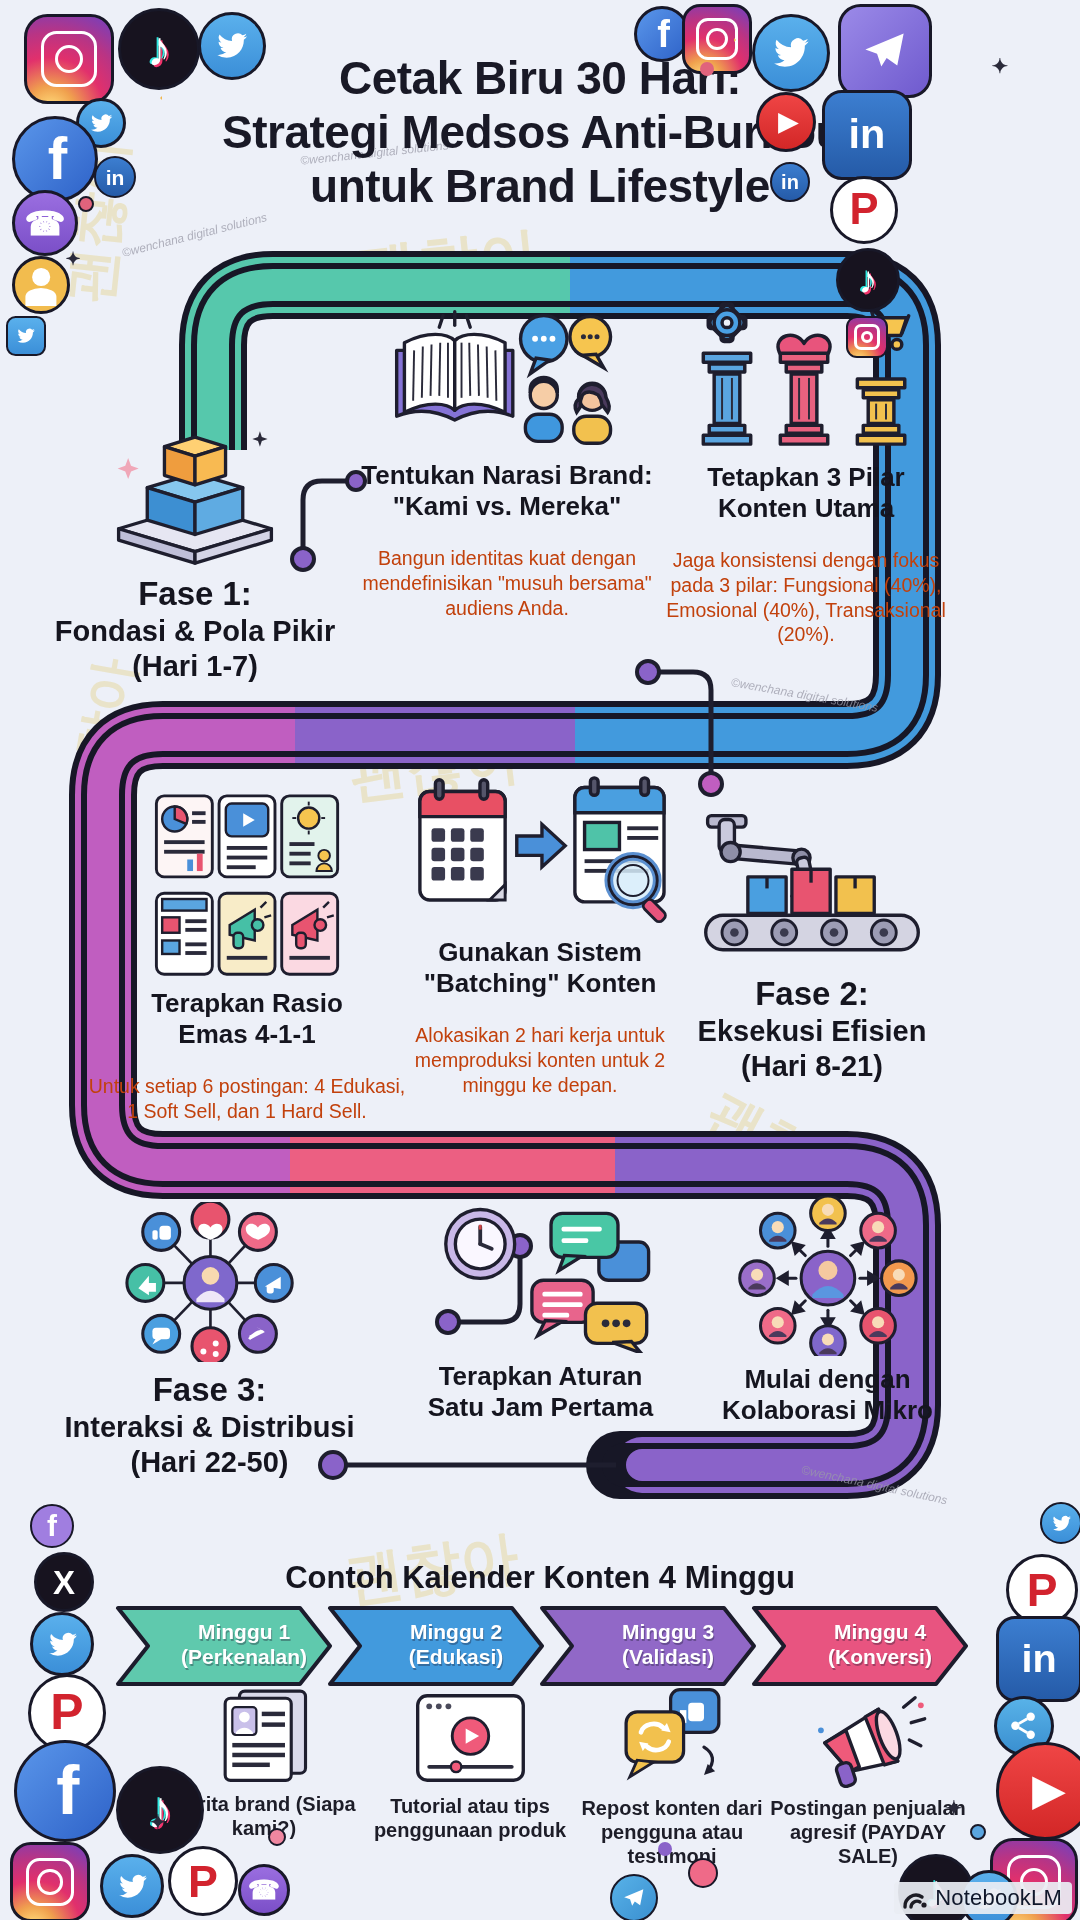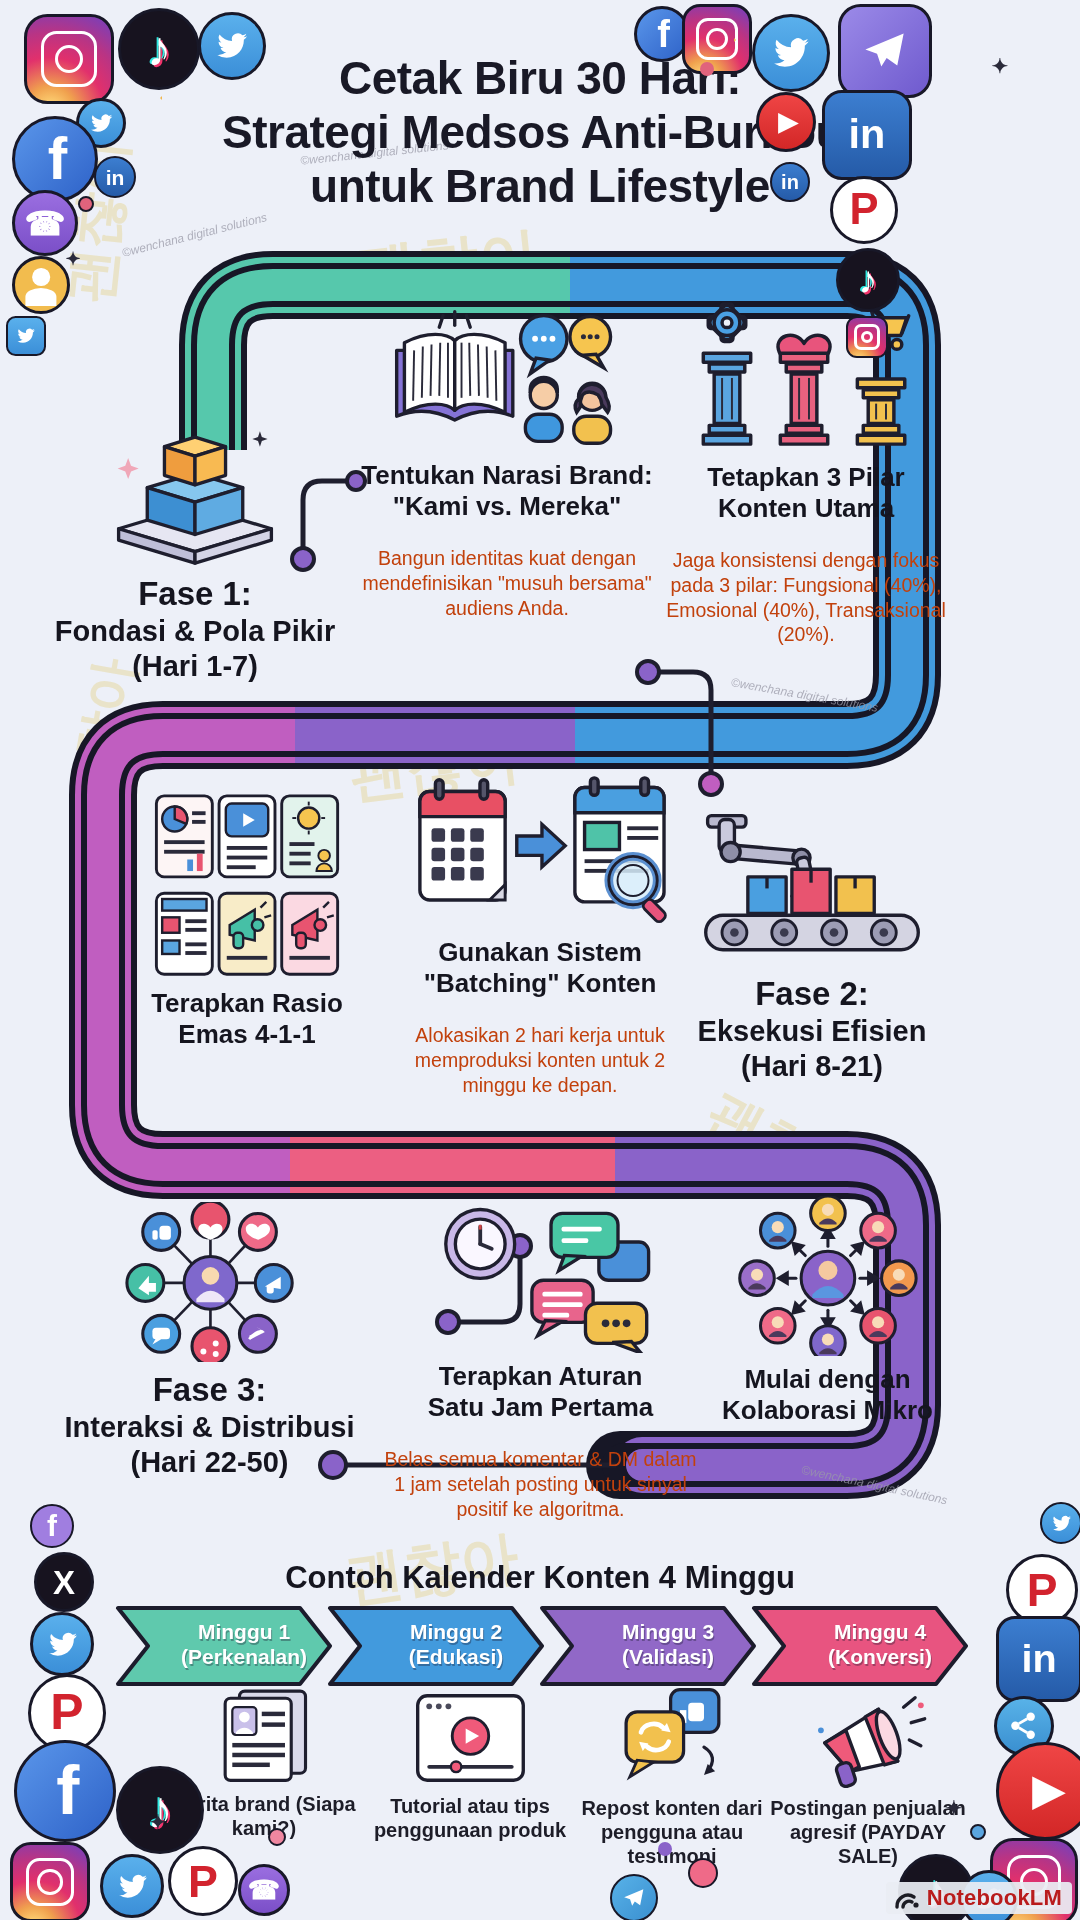--- a/index.html
+++ b/index.html
@@ -54,21 +54,21 @@
   .b-avatar::before{content:"";position:absolute;top:17%;left:50%;transform:translateX(-50%);
     width:34%;height:34%;border-radius:50%;background:#fff;}
   .b-avatar::after{content:"";position:absolute;bottom:10%;left:50%;transform:translateX(-50%);
     width:60%;height:34%;border-radius:50% 50% 0 0;background:#fff;}
   .b-dot{border:none;}
   .b-sparkle{border:none;background:transparent;color:#2a2a3a;}
   .b-tri-left,.b-tri-right{border:none;background:transparent;border-radius:0;}
   
   .footer-badge{position:absolute;right:8px;bottom:6px;z-index:7;display:flex;align-items:center;gap:7px;
     background:rgba(234,237,243,.93);border-radius:4px;padding:3px 10px 3px 8px;}
-  .footer-badge span{font-size:22px;font-weight:700;color:#b91c1c;letter-spacing:.2px;text-align:center;}
+  .footer-badge span{font-size:22px;font-weight:400;color:#0f172a;letter-spacing:.2px;text-align:center;}
 </style>
 </head>
 <body>
 
 <div class="poster">
 
   <span class="wm" style="left:355px;top:222px;font-size:62px;transform:rotate(-6deg);">괜찮아</span>
   <span class="wm" style="left:52px;top:300px;font-size:56px;transform:rotate(-84deg);transform-origin:left top;">괜찮아</span>
   <span class="wm" style="left:348px;top:728px;font-size:58px;transform:rotate(-7deg);">괜찮아</span>
   <span class="wm" style="left:52px;top:812px;font-size:54px;transform:rotate(-80deg);transform-origin:left top;">괜찮아</span>
@@ -313,20 +313,21 @@
           <rect x="153" y="146" width="10" height="16" rx="4" fill="#e85470"></rect>
           <line x1="181" y1="120" x2="187" y2="114"></line>
             <line x1="185" y1="130" x2="192" y2="128"></line>
         </g>
         <rect x="146" y="170" width="42" height="4" fill="#2a2a3a"></rect>
       </svg>
     </div>
     <div class="step-title">
       <span>Terapkan Rasio</span><br><span>Emas 4-1-1</span>
     </div>
+    <div class="step-body">Untuk setiap 6 postingan: 4 Edukasi, 1 Soft Sell, dan 1 Hard Sell.</div>
   </div>
 
   <div class="card" style="left:385px;top:774px;width:310px;">
     <div class="icon-wrap">
       <svg width="265" height="155" viewBox="0 0 265 160">
         <g stroke="#1e1e2e" stroke-width="3.5">
           <rect x="8" y="18" width="88" height="112" rx="10" fill="#fff"></rect>
           <path d="M8,44 V28 a10,10 0 0 1 10,-10 h68 a10,10 0 0 1 10,10 v16 z" fill="#e85064"></path>
           <rect x="24" y="6" width="8" height="20" rx="4" fill="#55556a"></rect>
           <rect x="70" y="6" width="8" height="20" rx="4" fill="#55556a"></rect>
@@ -485,21 +486,20 @@
         <g fill="#2a2a3a">
           <circle cx="183" cy="131" r="4"></circle>
             <circle cx="194" cy="131" r="4"></circle>
             <circle cx="205" cy="131" r="4"></circle>
         </g>
       </svg>
     </div>
     <div class="step-title">
       <span>Terapkan Aturan</span><br><span>Satu Jam Pertama</span>
     </div>
-    <div class="step-body">Belas semua komentar &amp; DM dalam 1 jam setelah posting untuk sinyal positif ke algoritma.</div>
   </div>
 
   <div class="card" style="left:660px;top:1196px;width:335px;">
     <div class="icon-wrap">
       <svg width="195" height="160" viewBox="0 0 215 185">
         <g stroke="#1e1e2e" stroke-width="3.5" stroke-linecap="round">
           <g transform="rotate(0 108 95)">
               <line x1="108" y1="58" x2="108" y2="46"></line>
               <polygon points="108,38 102,48 114,48" fill="#1e1e2e"></polygon>
             </g>

